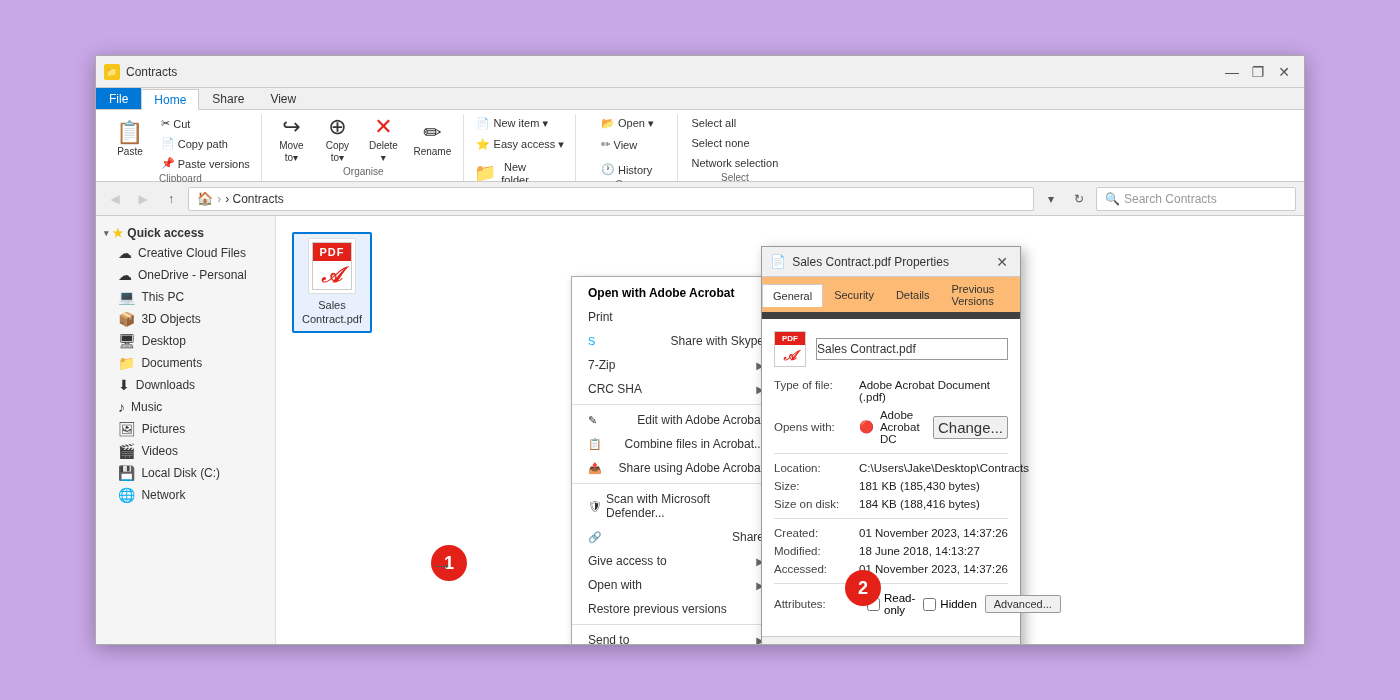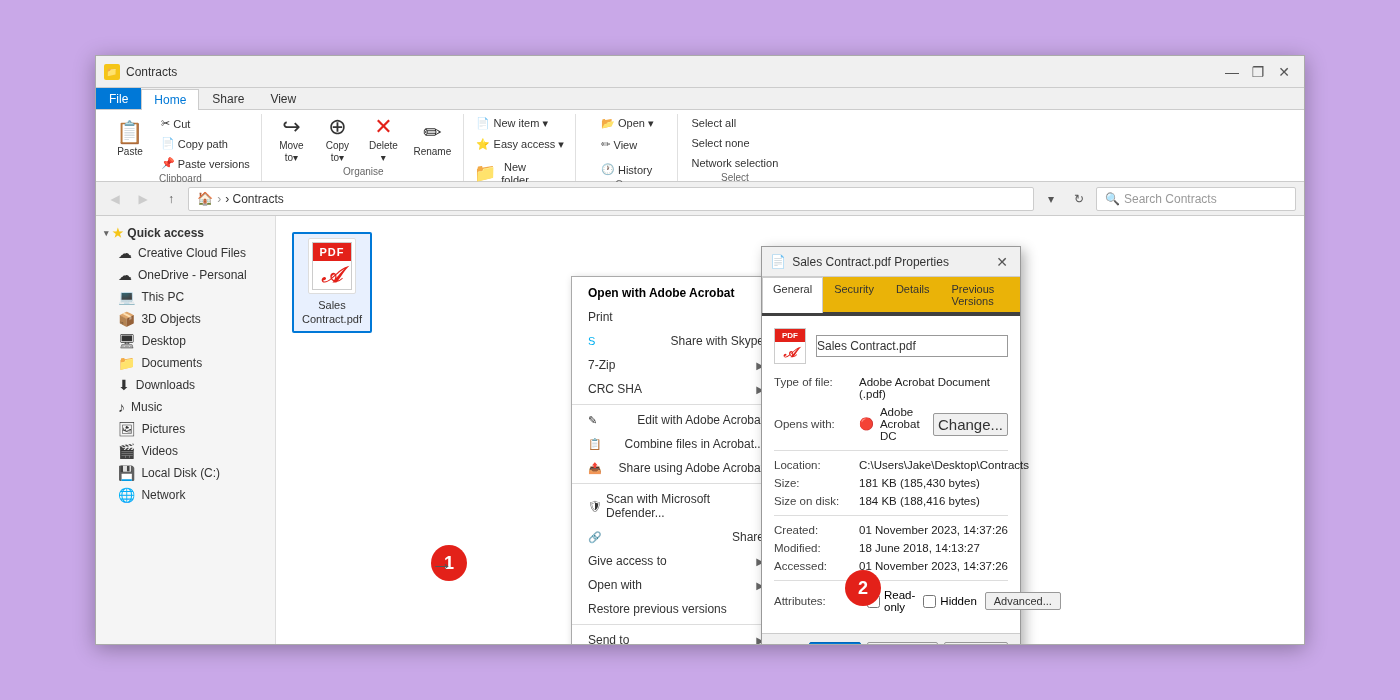--- a/index.html
+++ b/index.html
@@ -395,22 +395,23 @@
       border: none;
       cursor: pointer;
       font-size: 14px;
       color: #555;
       display: flex;
       align-items: center;
       justify-content: center;
     }
     .dialog-tabs {
       display: flex;
-      background: #eab308;
-      border-bottom: 4px solid #404040;
+      background: #fdba74;
+      border-bottom: 7px solid #404040;
+      align-items: center;
     }
     .dialog-tab {
       padding: 5px 10px;
       font-size: 11px;
       cursor: pointer;
       border: 1px solid transparent;
       border-bottom: none;
       color: #333;
     }
     .dialog-tab.active {

